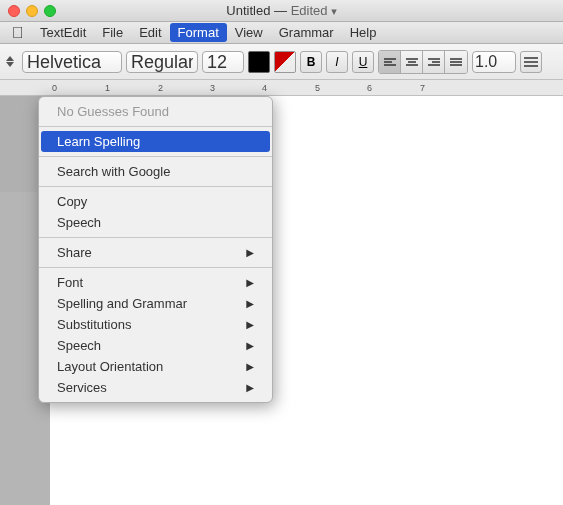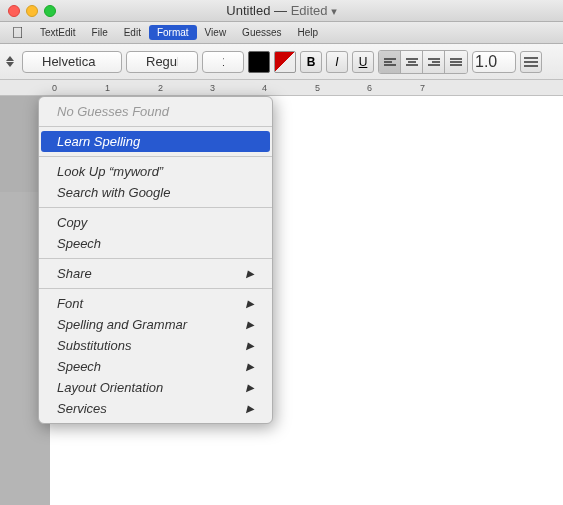--- a/index.html
+++ b/index.html
@@ -52,21 +52,21 @@
     .menu-bar {
       background: linear-gradient(to bottom, #ebebeb, #d6d6d6);
       height: 22px;
       display: flex;
       align-items: center;
       padding: 0 4px;
       border-bottom: 1px solid #b0b0b0;
     }
 
     .menu-bar-item {
-      font-size: 10px;
+      font-size: 13px;
       color: #333;
       padding: 2px 8px;
       border-radius: 3px;
       cursor: default;
     }
 
     .menu-bar-item.apple {
       font-size: 16px;
       padding: 0 8px;
     }
@@ -107,23 +107,23 @@
 
     .toolbar-arrow.down {
       border-top: 5px solid #555;
     }
 
     .toolbar-select {
       height: 22px;
       background: linear-gradient(to bottom, #ffffff, #f0f0f0);
       border: 1px solid #aaa;
       border-radius: 4px;
-      font-size: 13px;
-      color: #333;
-      padding: 0 19px;
+      font-size: 18px;
+      color: #333;
+      padding: 0 4px;
       appearance: none;
       -webkit-appearance: none;
       cursor: pointer;
     }
 
     .font-select { width: 100px; }
     .style-select { width: 72px; }
     .size-select { width: 42px; }
 
     .color-box {
@@ -245,21 +245,20 @@
     .menu-item {
       padding: 3px 16px;
       font-size: 13px;
       color: #333;
       cursor: default;
       display: flex;
       justify-content: space-between;
       align-items: center;
       border-radius: 3px;
       margin: 0 2px;
-      font-style: italic;
     }
 
     .menu-item.disabled {
       color: #999;
     }
 
     .menu-item.highlighted {
       background: #2759d0;
       color: white;
     }
@@ -323,21 +322,21 @@
   </span>
 </div>
 
 <div class="menu-bar">
   <span class="menu-bar-item apple"></span>
   <span class="menu-bar-item">TextEdit</span>
   <span class="menu-bar-item">File</span>
   <span class="menu-bar-item">Edit</span>
   <span class="menu-bar-item active">Format</span>
   <span class="menu-bar-item">View</span>
-  <span class="menu-bar-item">Guesses</span>
+  <span class="menu-bar-item">Grammar</span>
   <span class="menu-bar-item">Help</span>
 </div>
 
 <div class="toolbar">
   <div class="toolbar-arrows">
     <div class="toolbar-arrow up"></div>
     <div class="toolbar-arrow down"></div>
   </div>
   <select class="toolbar-select font-select">
     <option>Helvetica</option>
@@ -421,23 +420,20 @@
 
   <div class="menu-separator"></div>
 
 
   <div class="menu-item highlighted">
     <span class="menu-item-label">Learn Spelling</span>
   </div>
 
   <div class="menu-separator"></div>
 
-  <div class="menu-item">
-    <span class="menu-item-label">Look Up “myword”</span>
-  </div>
 
   <div class="menu-item">
     <span class="menu-item-label">Search with Google</span>
   </div>
 
   <div class="menu-separator"></div>
 
 
   <div class="menu-item">
     <span class="menu-item-label">Copy</span>

